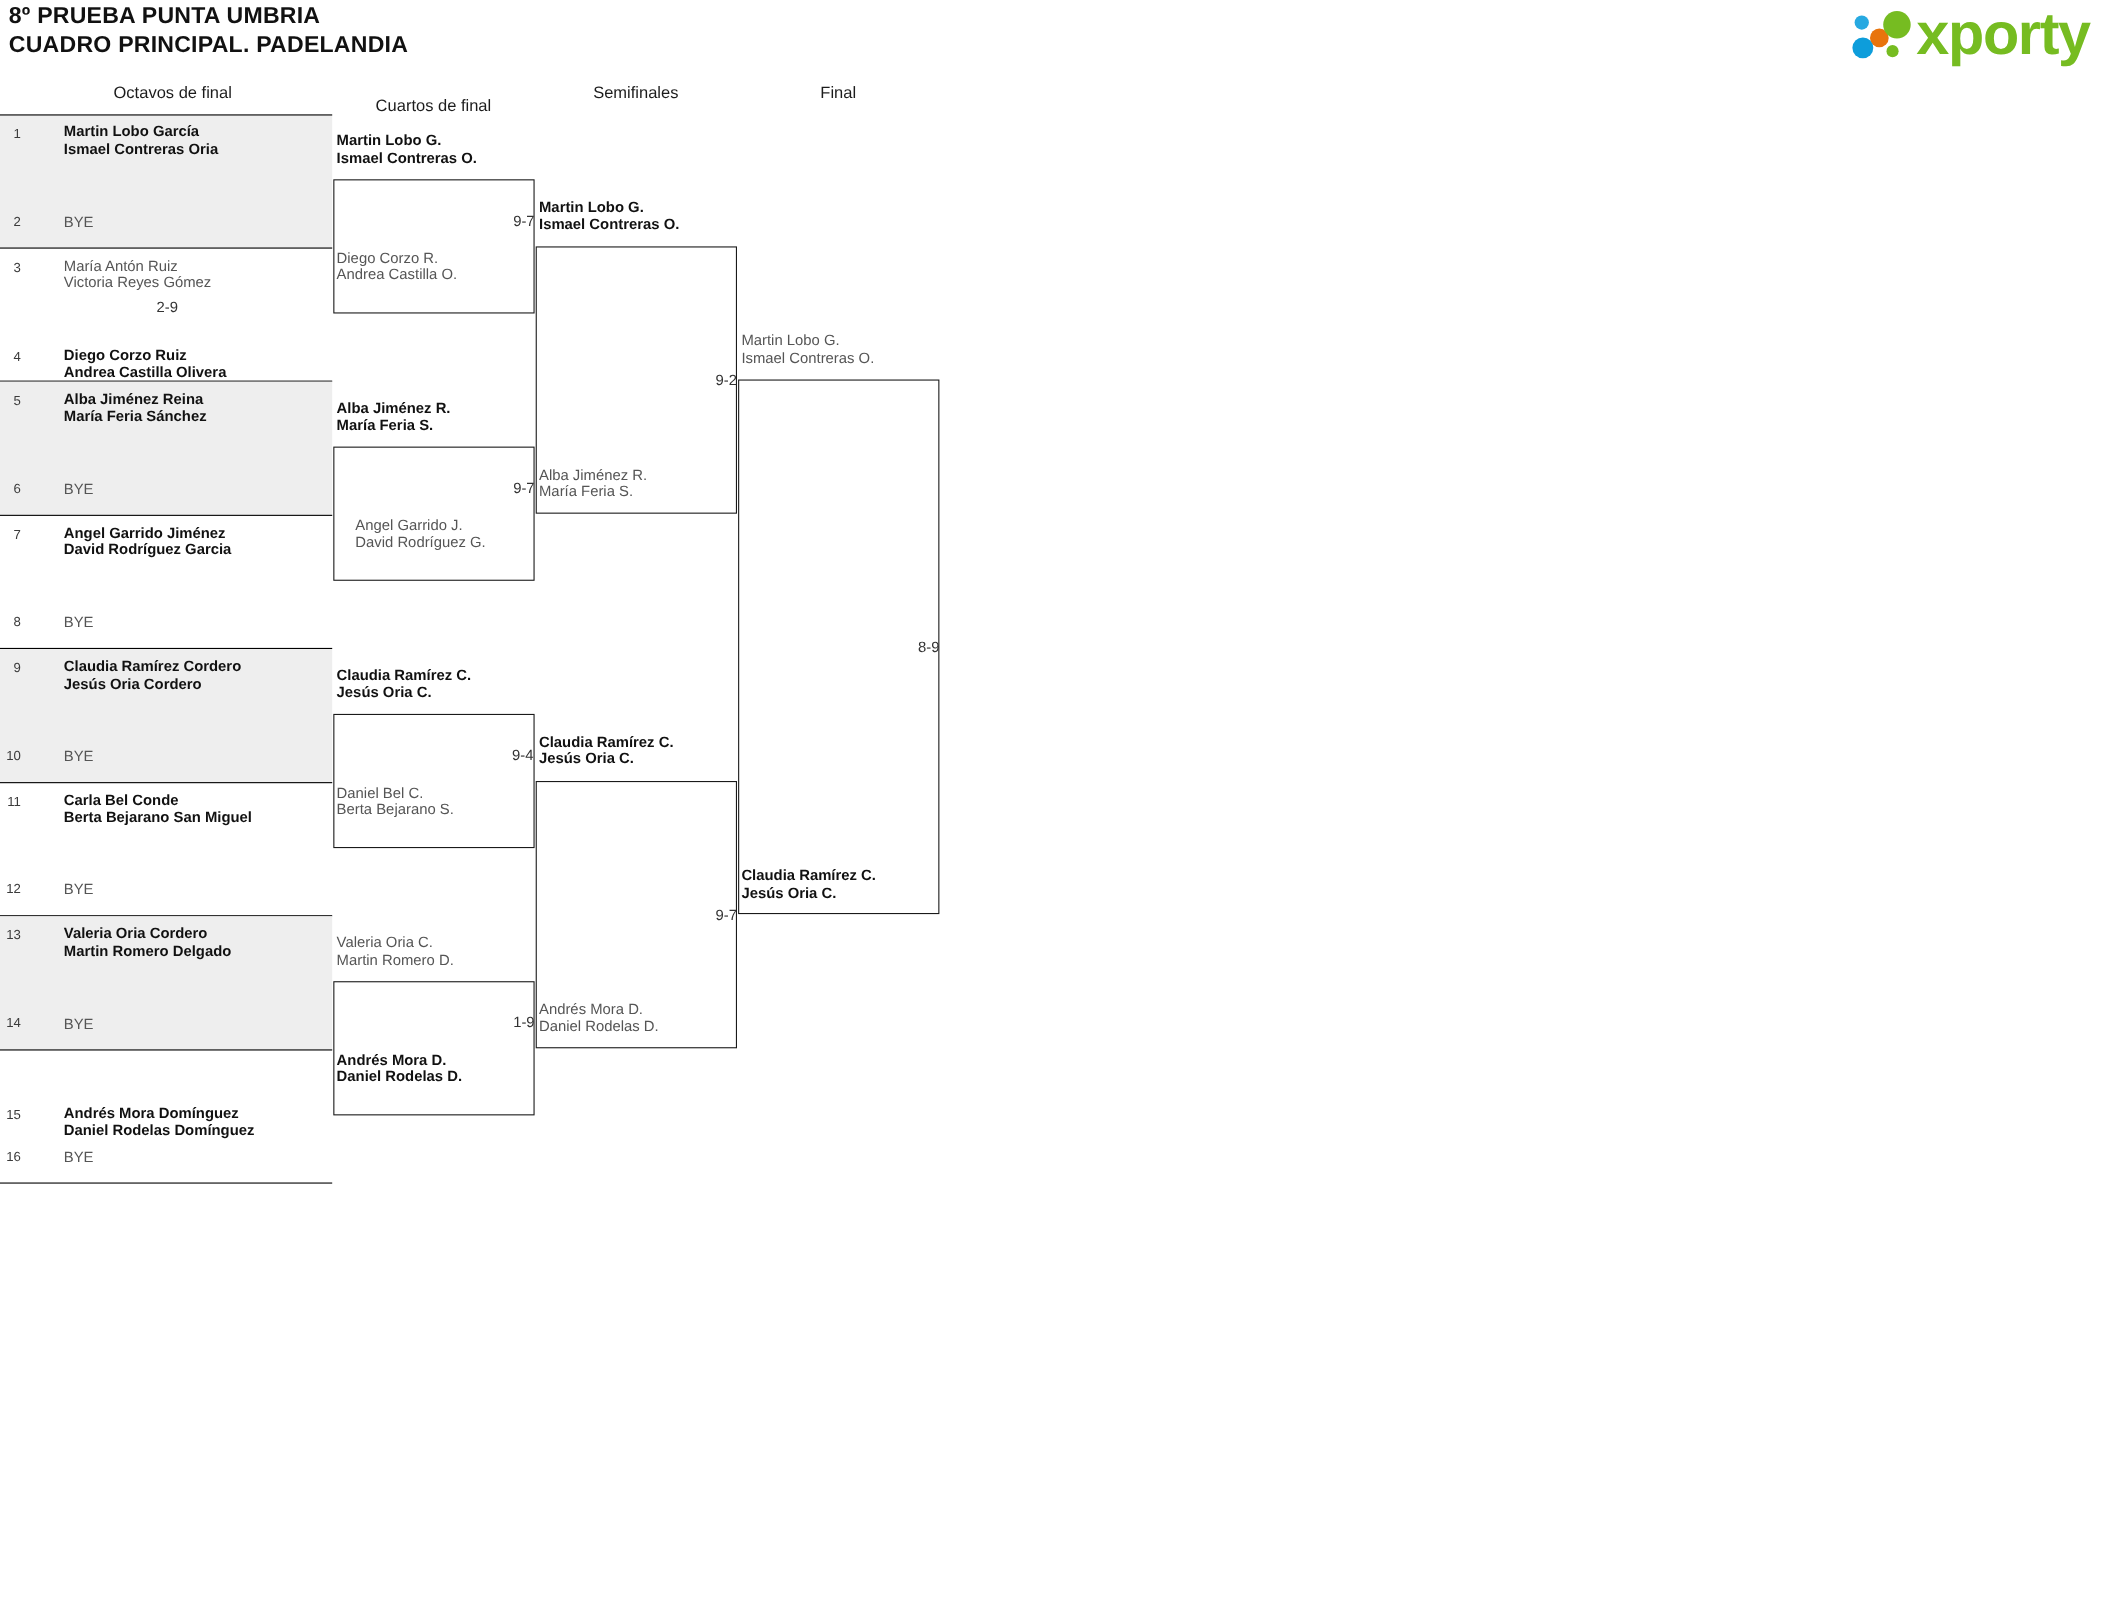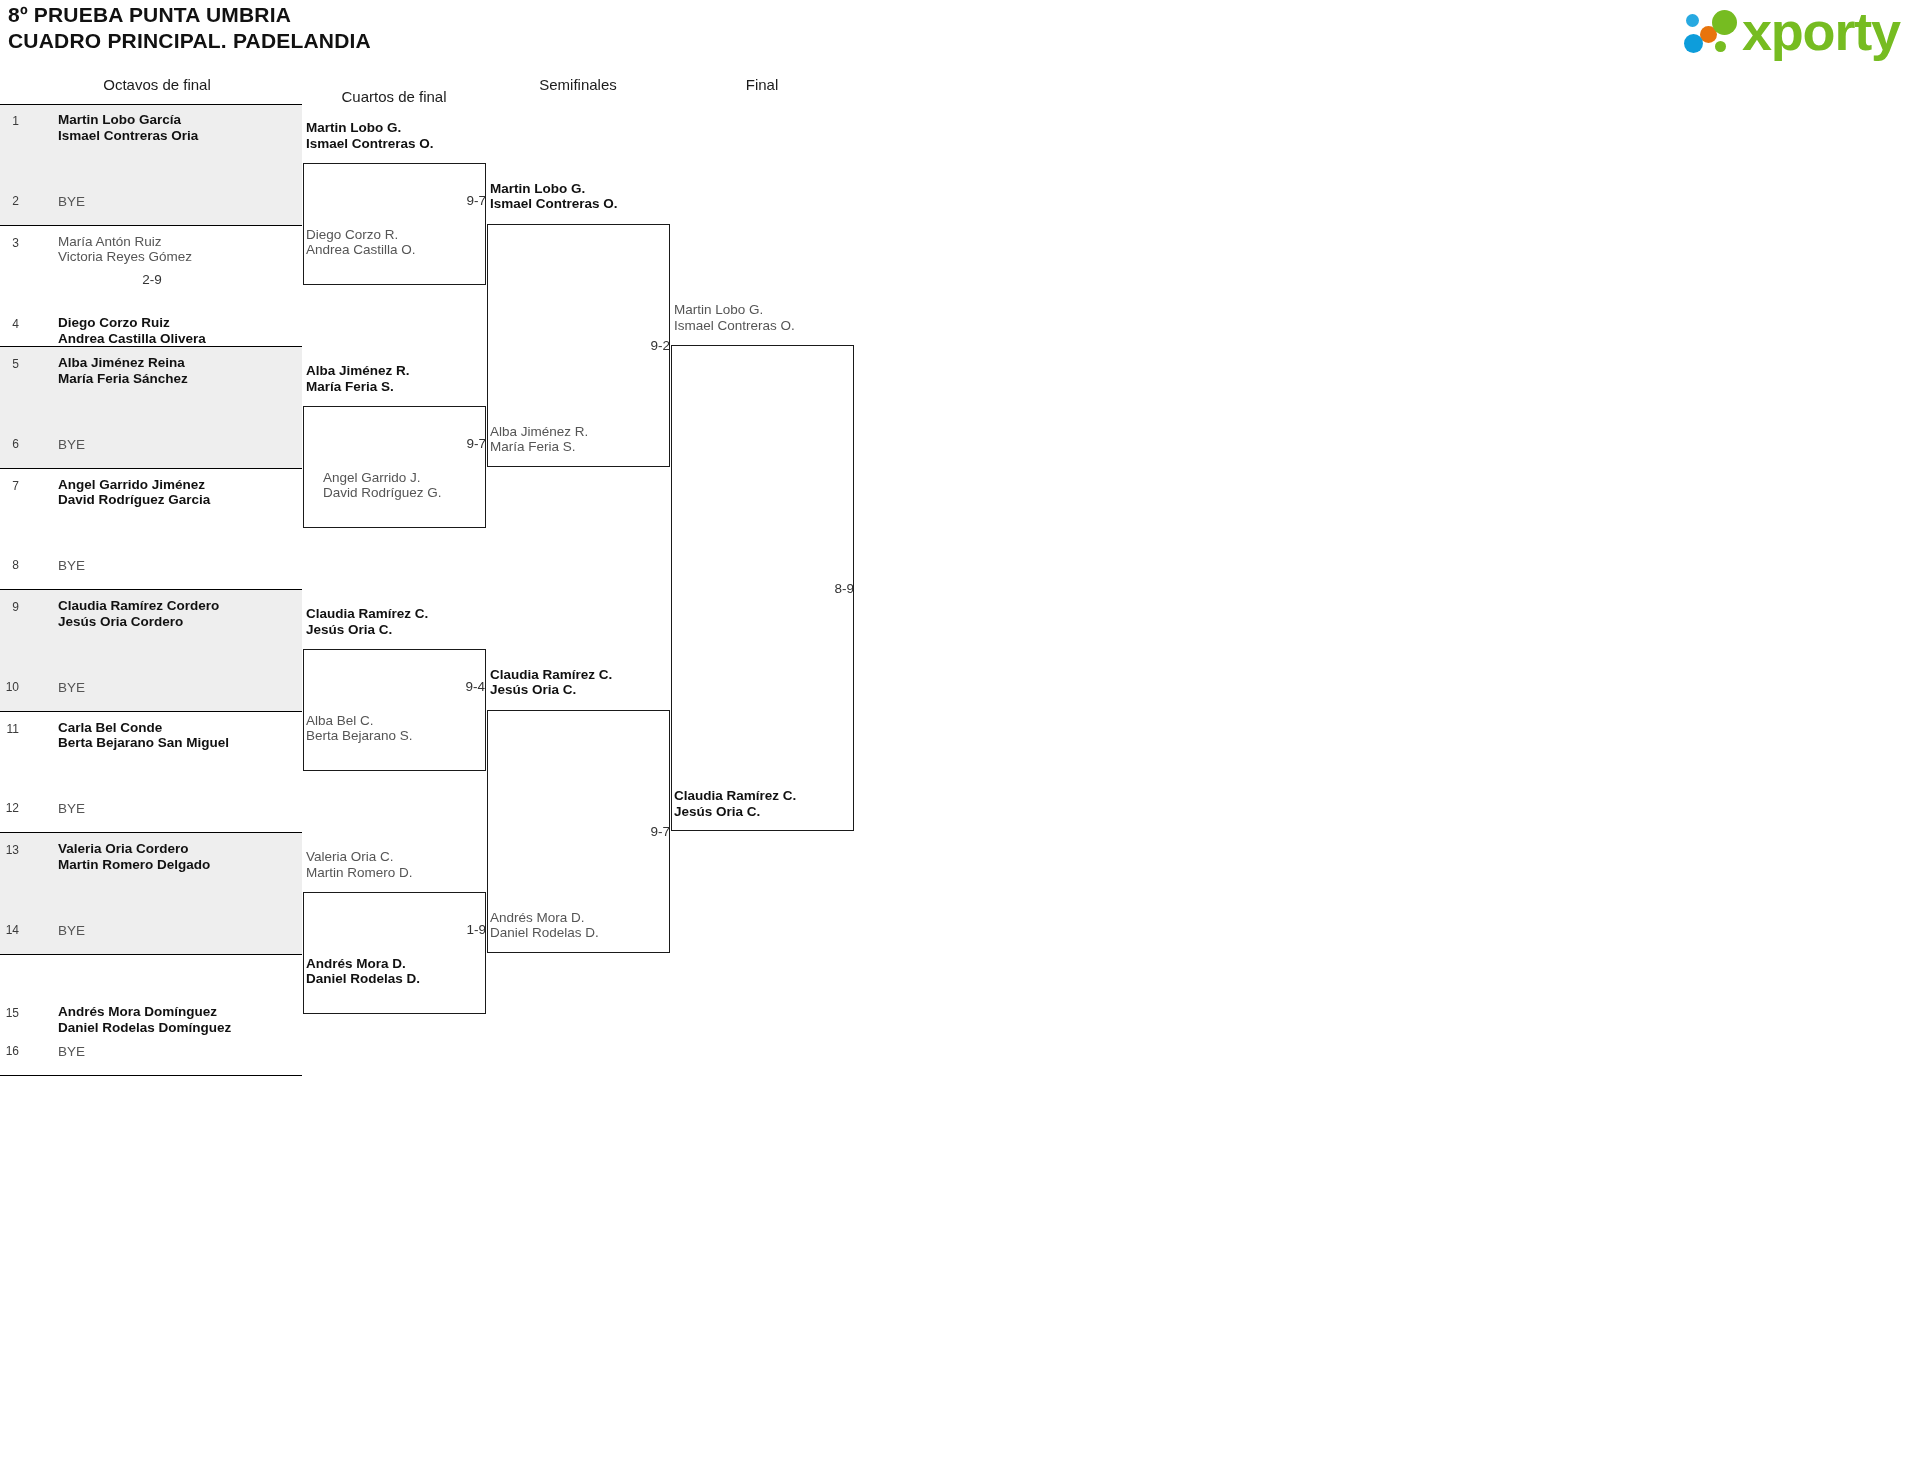--- a/index.html
+++ b/index.html
@@ -246,21 +246,21 @@
       <div class="nm-lose">Angel Garrido J.</div>
       <div class="nm-lose">David Rodríguez G.</div>
     </div>
     <div class="conn-box" style="left: 303px; top: 649px; width: 183px; height: 121.5px;"></div>
     <div class="conn-score" style="top: 678.75px; left: 288px; width: 197px; position: absolute;">9-4</div>
     <div class="plate" style="left: 306px; top: 606px; width: 176px;">
       <div class="nm-win">Claudia Ramírez C.</div>
       <div class="nm-win">Jesús Oria C.</div>
     </div>
     <div class="plate" style="left: 306px; top: 712.5px; width: 176px;">
-      <div class="nm-lose">Alba Bel C.</div>
+      <div class="nm-lose">Daniel Bel C.</div>
       <div class="nm-lose">Berta Bejarano S.</div>
     </div>
     <div class="conn-box" style="left: 303px; top: 892px; width: 183px; height: 121.5px;"></div>
     <div class="conn-score" style="top: 921.75px; left: 303px; width: 183px; position: absolute;">1-9</div>
     <div class="plate" style="left: 306px; top: 849px; width: 176px;">
       <div class="nm-lose">Valeria Oria C.</div>
       <div class="nm-lose">Martin Romero D.</div>
     </div>
     <div class="plate" style="left: 306px; top: 955.5px; width: 176px;">
       <div class="nm-win">Andrés Mora D.</div>

